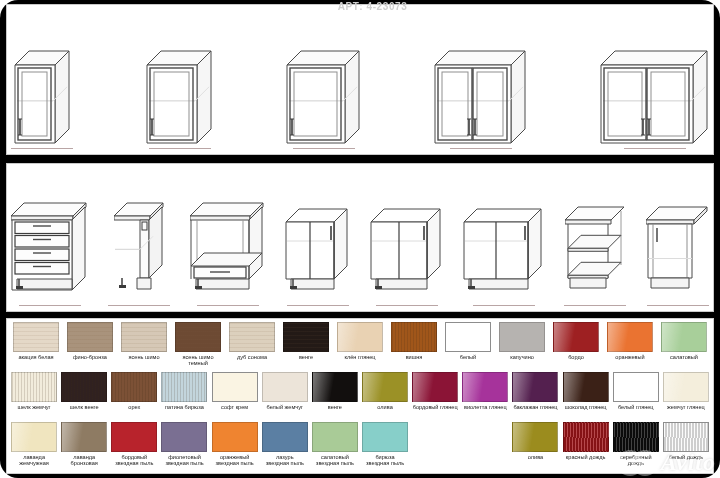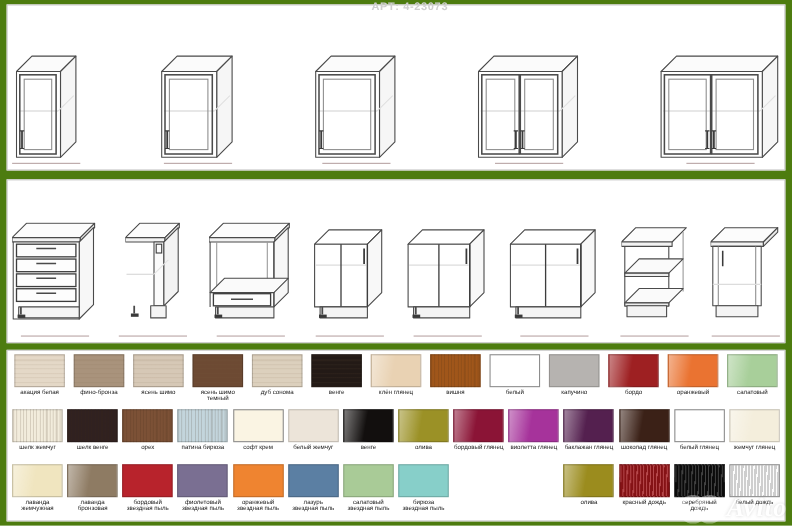--- a/index.html
+++ b/index.html
@@ -6,21 +6,22 @@
   html, body {
     margin: 0; padding: 0;
     width: 720px; height: 478px;
     overflow: hidden;
     background: #ffffff;
     font-family: "Liberation Sans", sans-serif;
   }
   #page {
     position: relative;
     width: 720px; height: 478px;
-    background: #4d7c0f;
+    background: #000000;
+    border-radius: 18px;
   }
 
   
   .panel {
     position: absolute;
     left: 6px; right: 6px;
     border: 1px solid #c9c9c9;
     background: #ffffff;
   }
   #panel-wall { top: 4px; height: 151px; }

